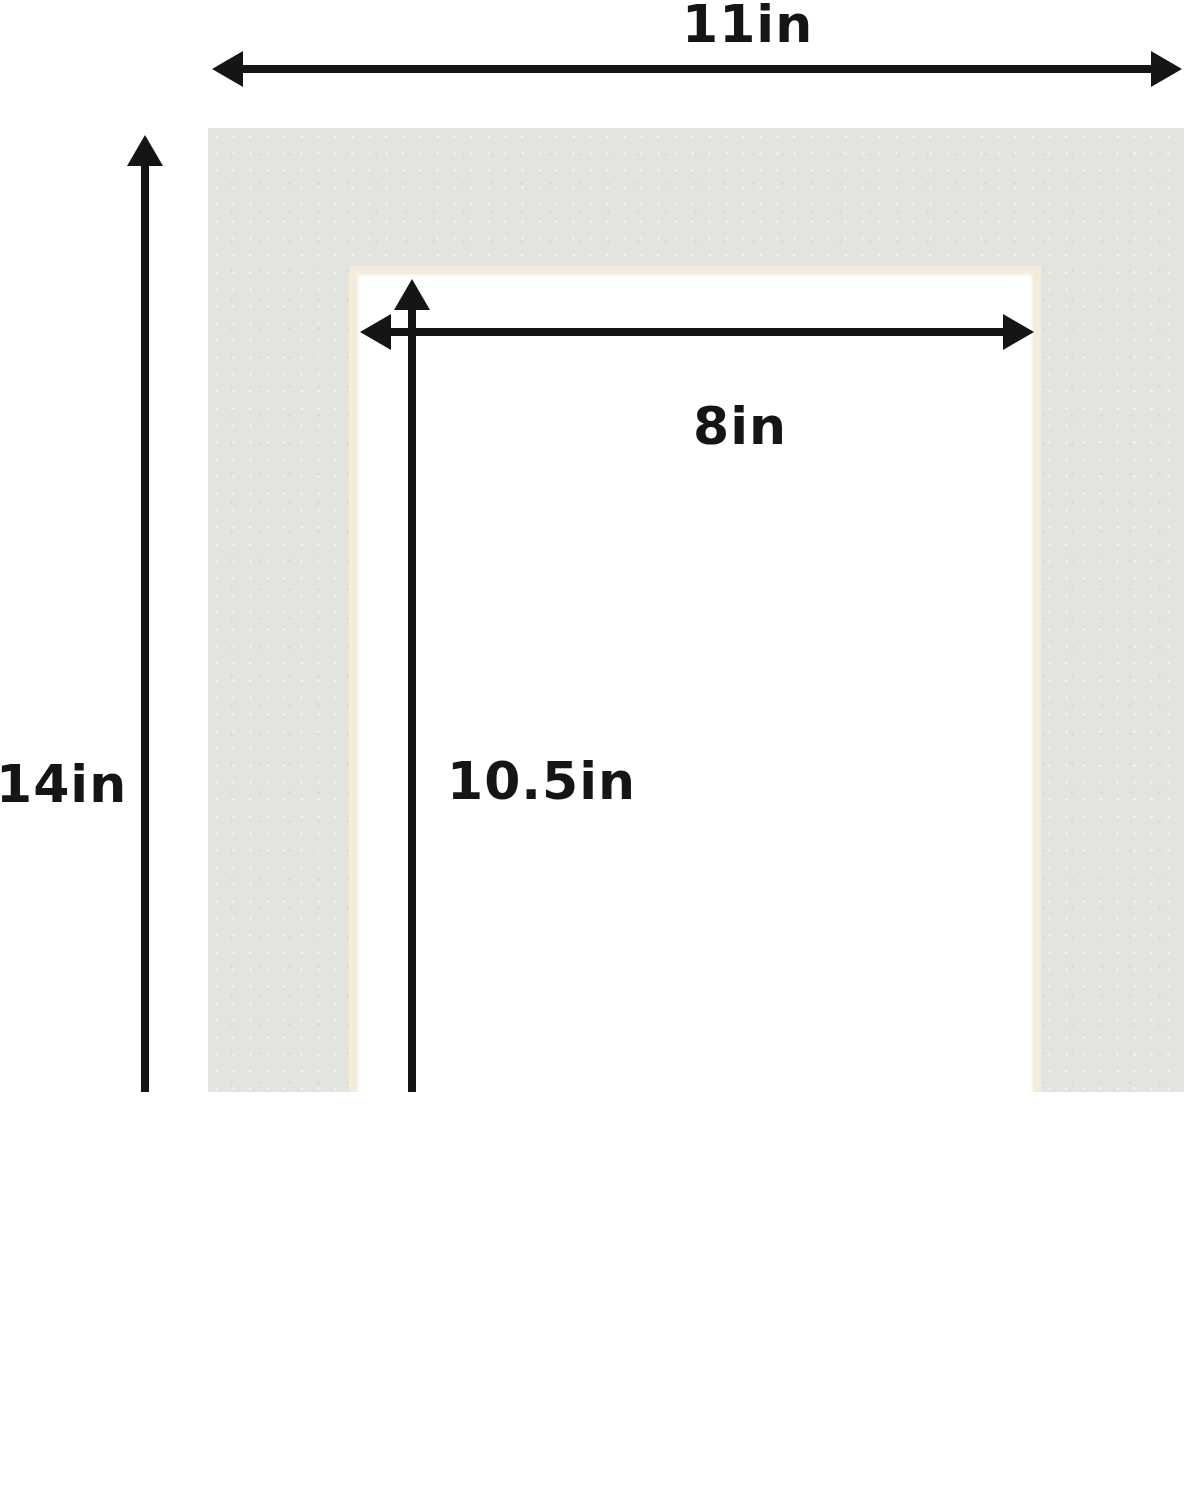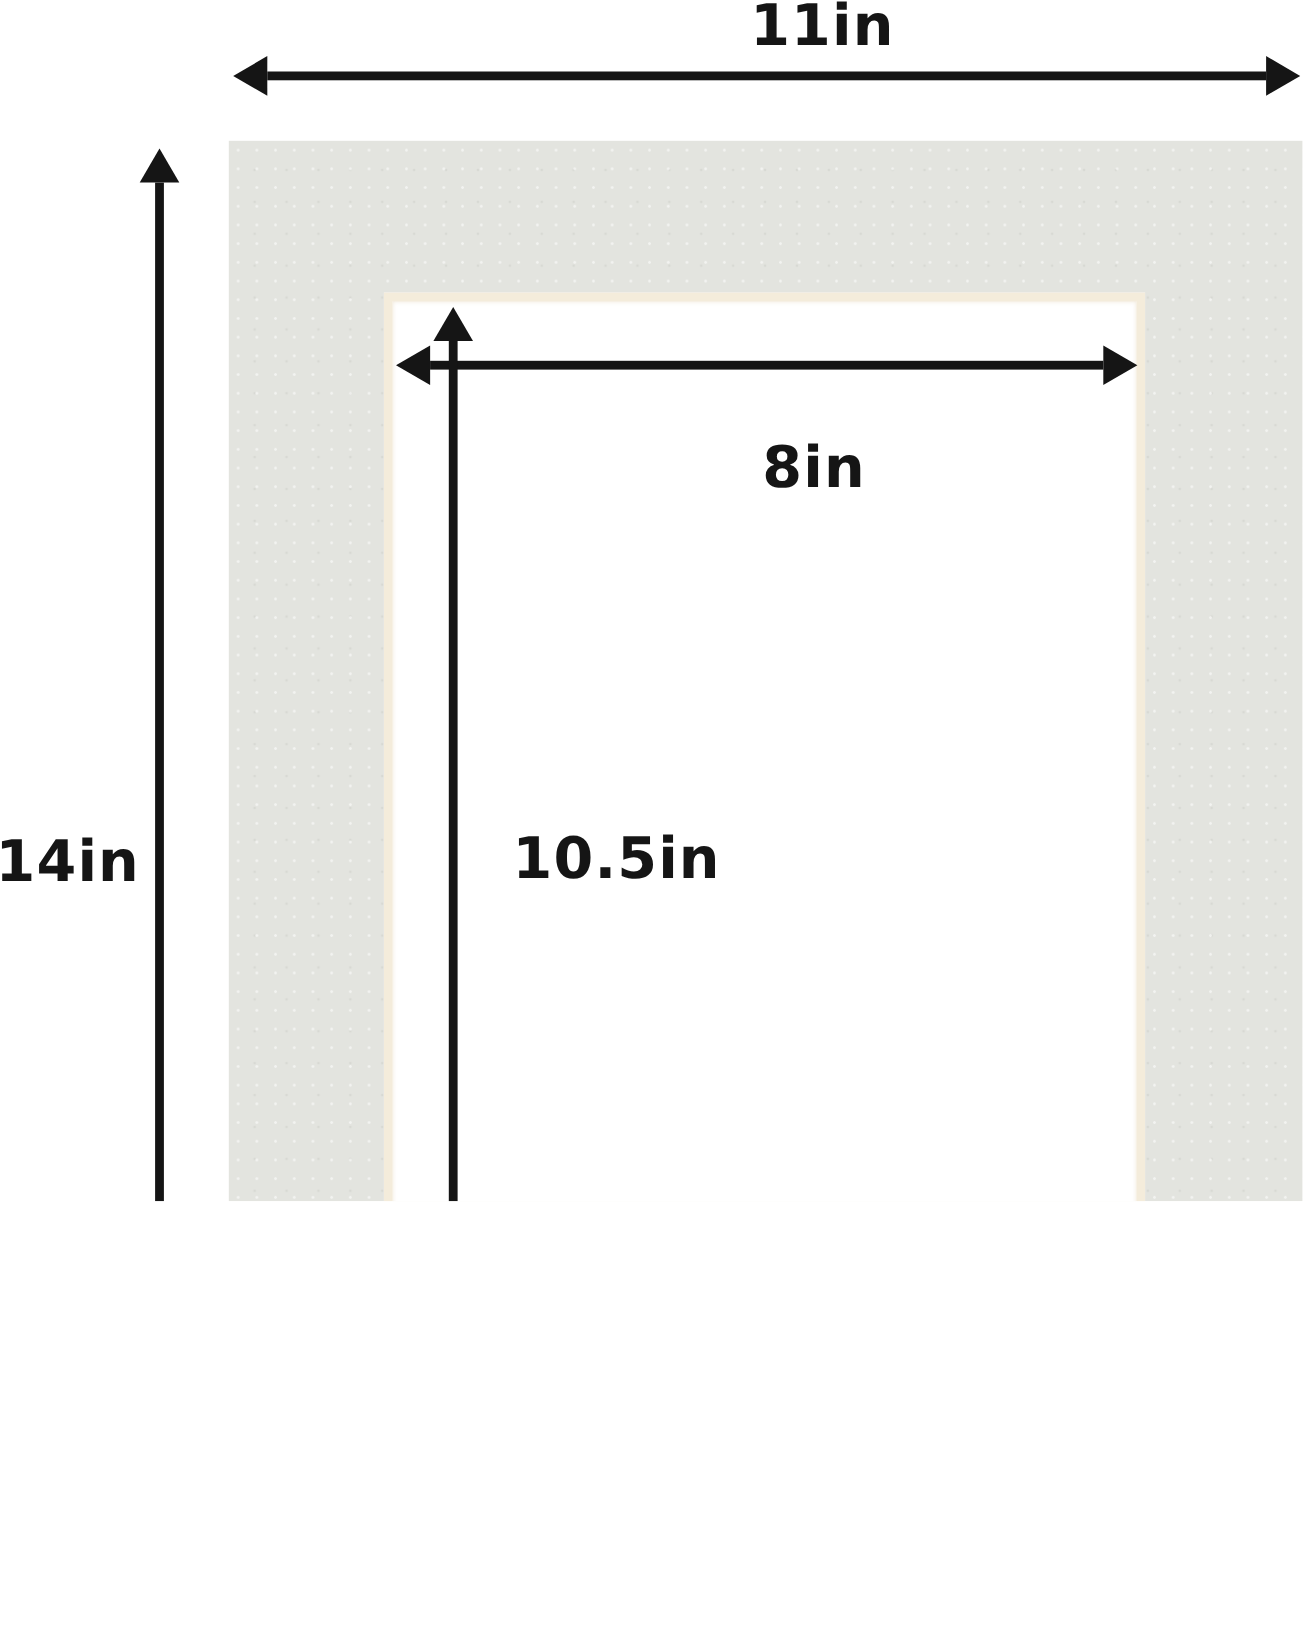--- a/index.html
+++ b/index.html
@@ -95,21 +95,21 @@
     color: #151515;
     font-weight: 700;
     font-size: 52px;
     line-height: 52px;
     letter-spacing: 1px;
     white-space: nowrap;
   }
   .label-outer-width  { left: 682px; top: -2px; }
   .label-outer-height { left: -4px;  top: 758px; }
   .label-opening-width  { left: 693px; top: 360px; margin-top: 40px; }
-  .label-opening-height { left: 466px; top: 755px; text-align: right; }
+  .label-opening-height { left: 447px; top: 755px; text-align: right; }
 </style>
 </head>
 <body>
 
 <div class="canvas">
 
   <div class="mat-board"></div>
   <div class="mat-opening"></div>
 
   <div class="h-arrow" style="left:212px; top:51px; width:970px;">

